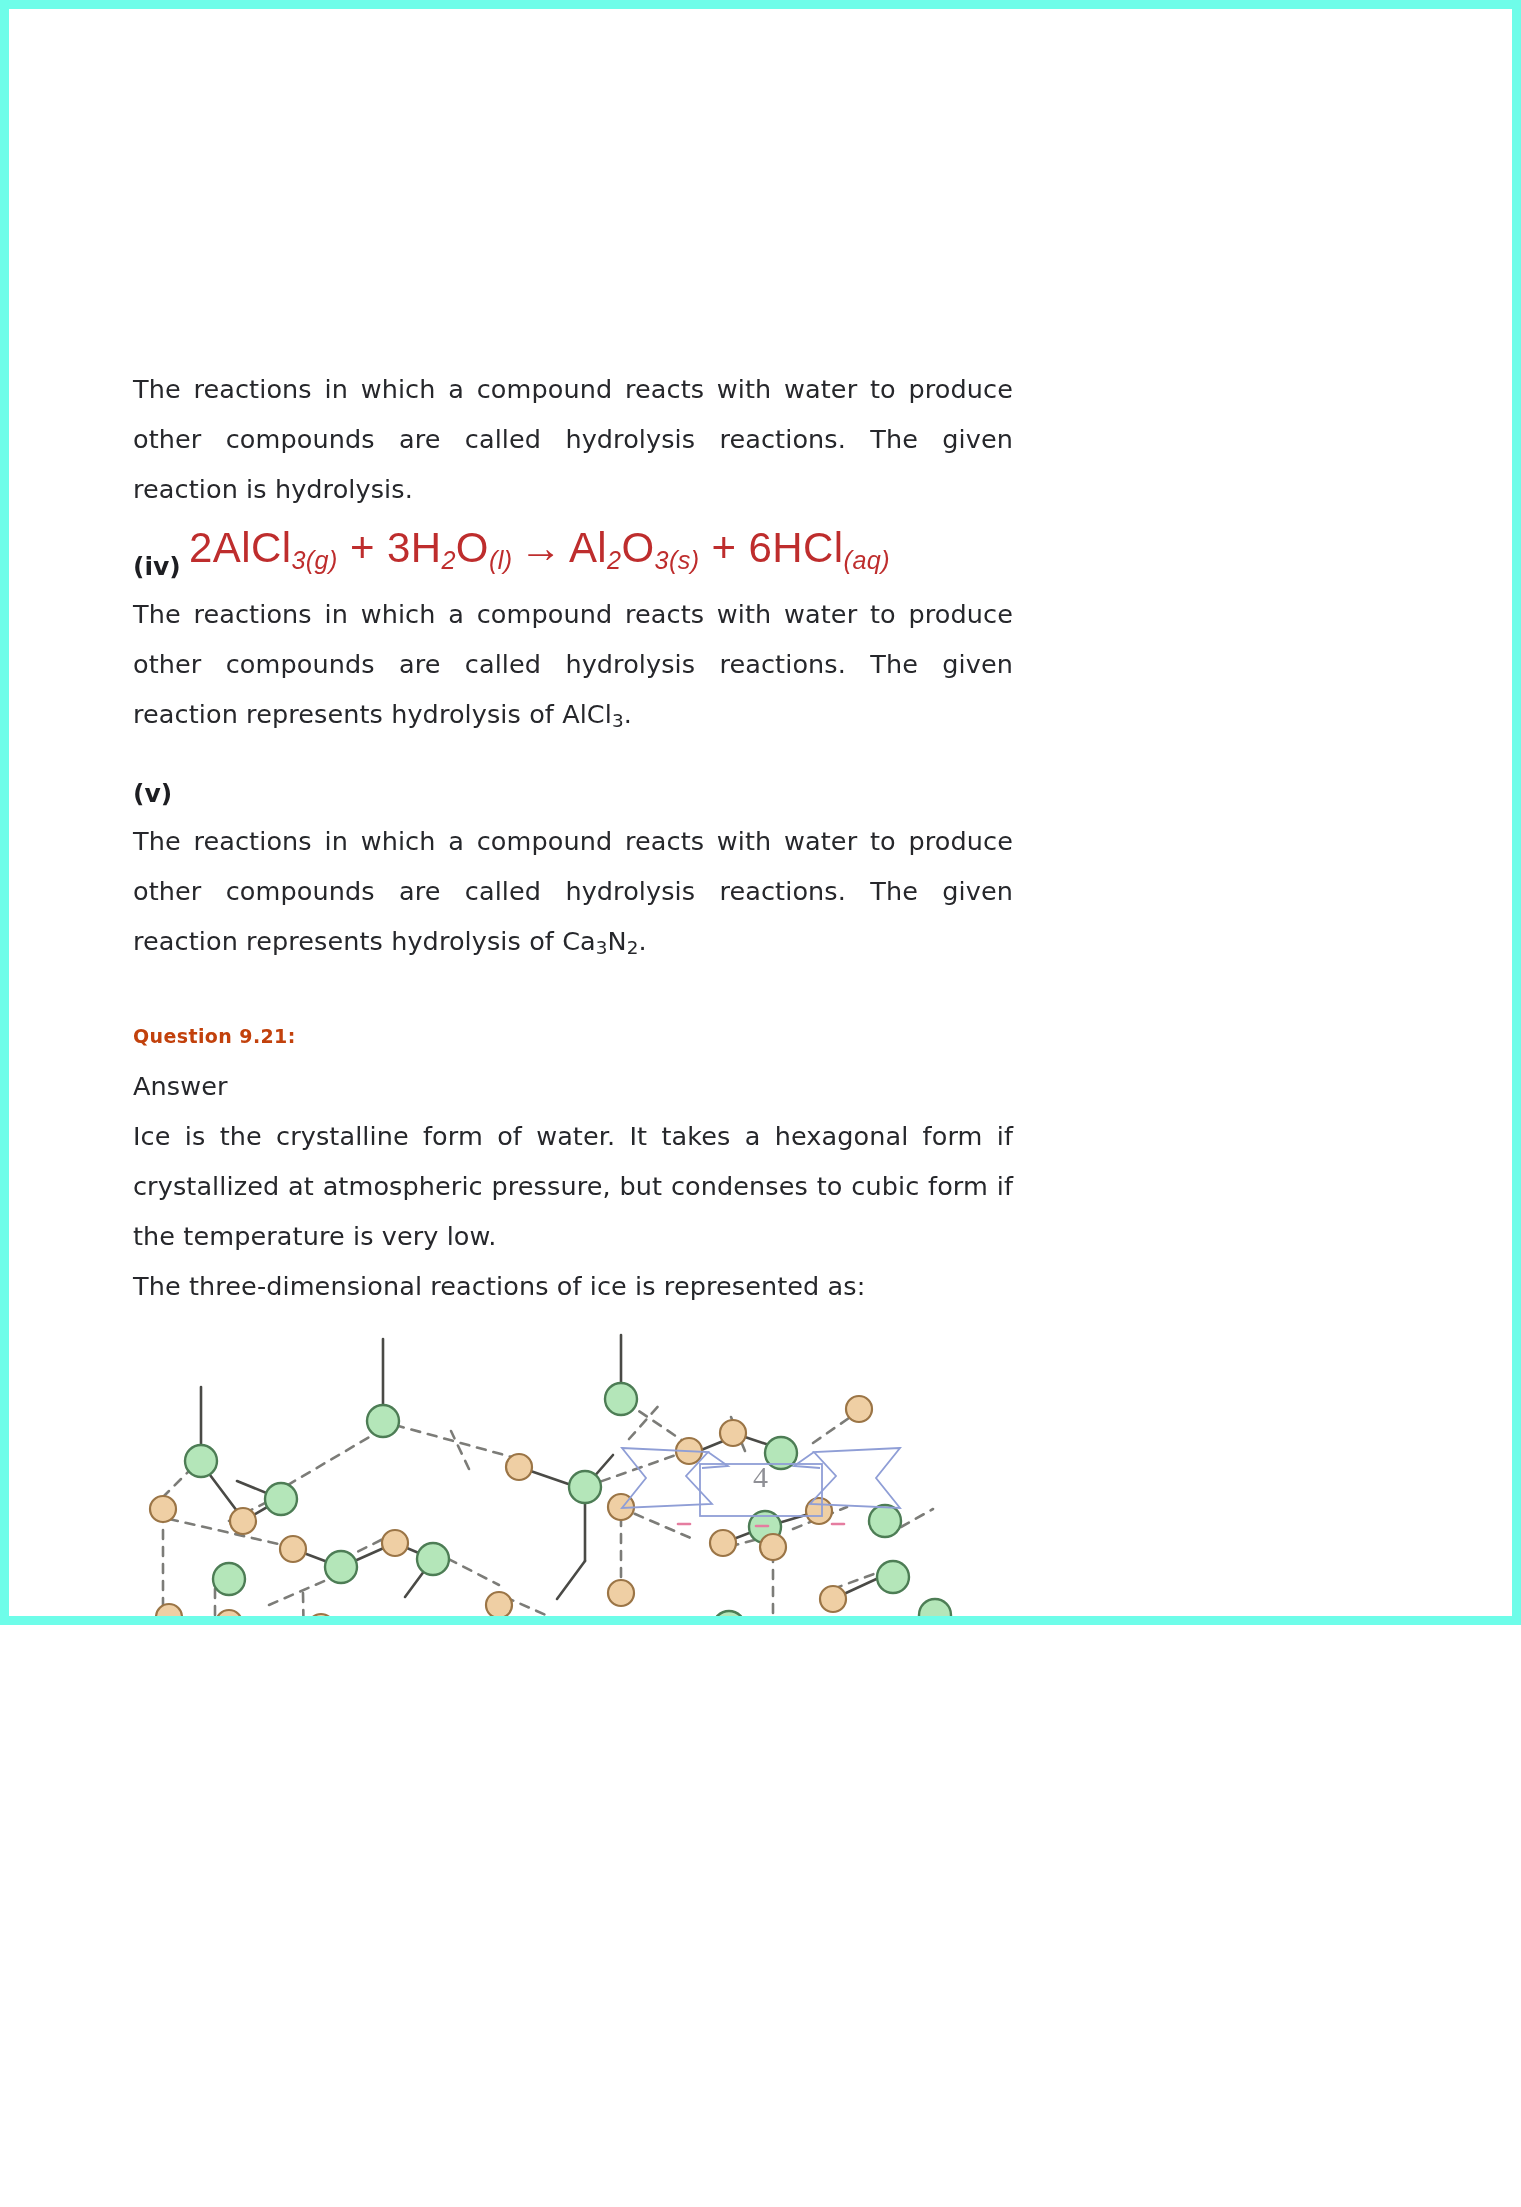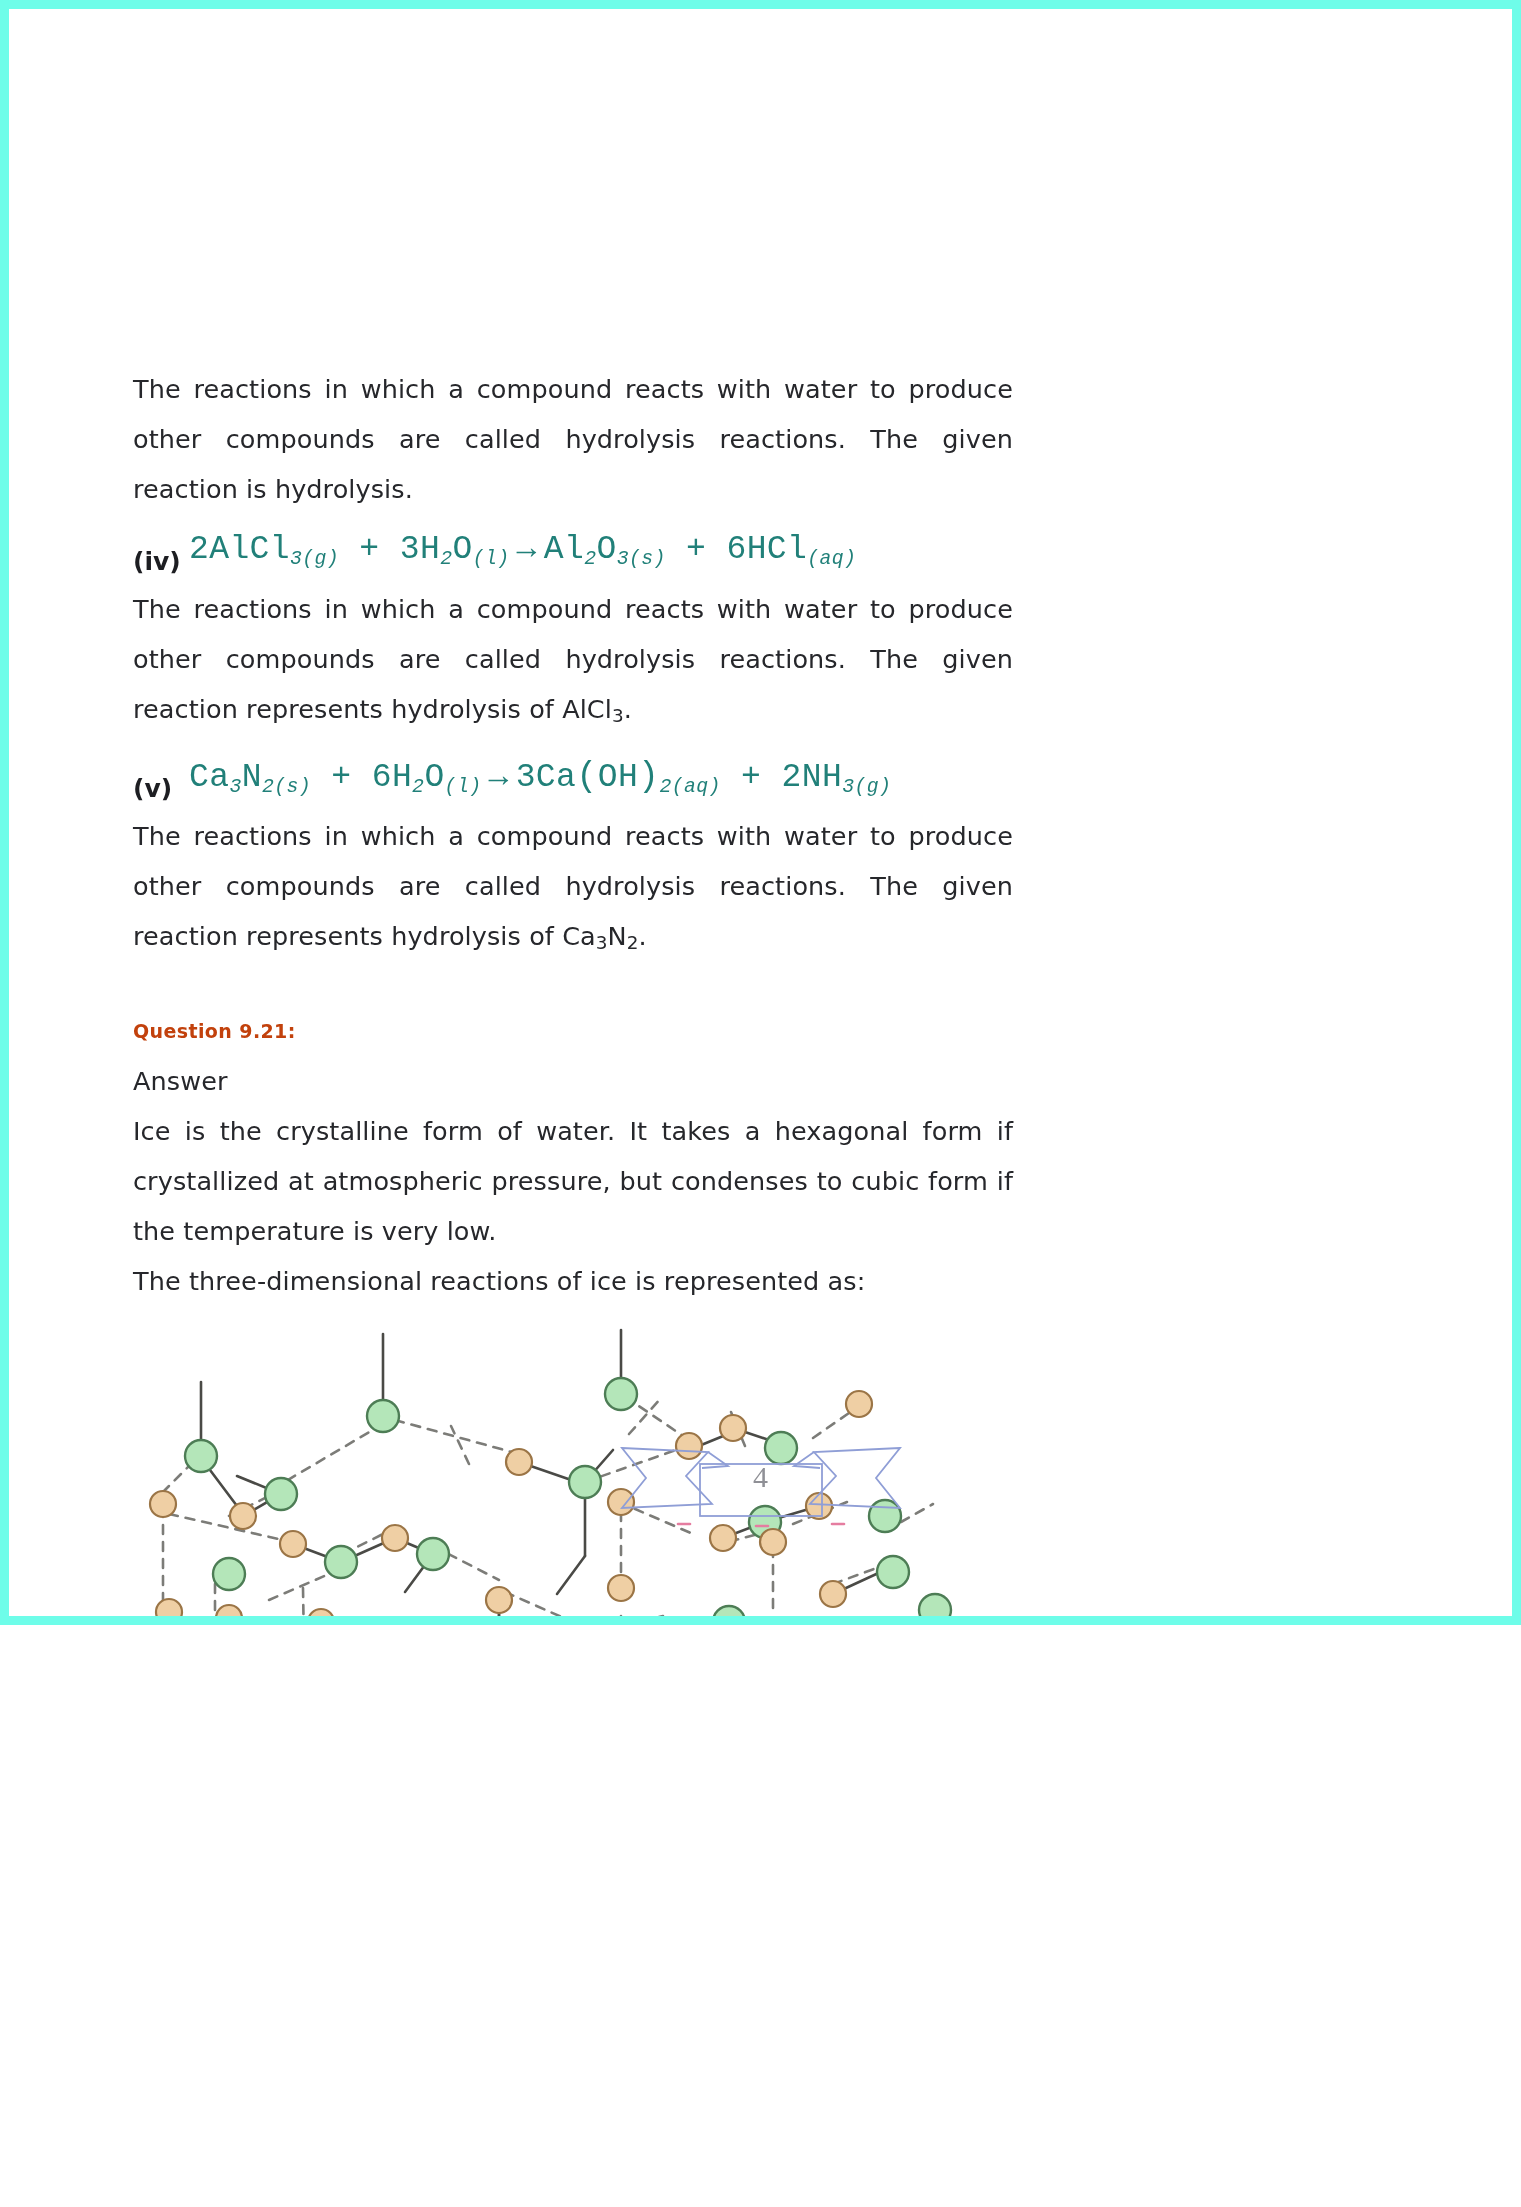--- a/index.html
+++ b/index.html
@@ -48,23 +48,23 @@
   }
   .eqlabel{
     font-size:25px;
     font-weight:bold;
     color:#1d1e22;
     width:56px;
     flex:0 0 56px;
     padding-bottom:4px;
   }
   .eq{
-    font-family:Liberation Mono, monospace;
-    font-size:33px;
-    color:#0f766e;
+    font-family:Liberation Sans, sans-serif;
+    font-size:42px;
+    color:#b91c1c;
     white-space:nowrap;
     padding-bottom:10px;
     letter-spacing:.4px;
     filter:blur(.25px);
     opacity:.92;
   }
   .eq sub{font-size:.6em;font-style:italic;vertical-align:-.28em;}
   .eq .arrow{padding:0 7px;}
   .eq .paren{font-size:1.06em;}
 
@@ -121,23 +121,20 @@
         <div class="eqlabel">(iv)</div>
         <div class="eq" aria-label="2AlCl3(g) + 3H2O(l) -&gt; Al2O3(s) + 6HCl(aq)">
           2AlCl<sub>3(<i>g</i>)</sub> <span>+</span> 3H<sub>2</sub>O<sub>(<i>l</i>)</sub><span class="arrow">→</span>Al<sub>2</sub>O<sub>3(<i>s</i>)</sub> <span>+</span> 6HCl<sub>(<i>aq</i>)</sub>
         </div>
       </div>
 
       <p class="body"><span>The reactions in which a compound reacts with water to produce other compounds are called hydrolysis reactions. The given reaction represents hydrolysis of AlCl</span><sub class="sm">3</sub><span>.</span></p>
 
       <div class="eqrow">
         <div class="eqlabel">(v)</div>
-        <div class="eq" aria-label="Ca3N2(s) + 6H2O(l) -&gt; 3Ca(OH)2(aq) + 2NH3(g)">
-          Ca<sub>3</sub>N<sub>2(<i>s</i>)</sub> <span>+</span> 6H<sub>2</sub>O<sub>(<i>l</i>)</sub><span class="arrow">→</span>3Ca<span class="paren">(</span>OH<span class="paren">)</span><sub>2(<i>aq</i>)</sub> <span>+</span> 2NH<sub>3(<i>g</i>)</sub>
-        </div>
       </div>
 
       <p class="body"><span>The reactions in which a compound reacts with water to produce other compounds are called hydrolysis reactions. The given reaction represents hydrolysis of Ca</span><sub class="sm">3</sub><span>N</span><sub class="sm">2</sub><span>.</span></p>
 
       <div class="gap-m"></div>
 
       <div class="qhead">Question 9.21:</div>
 
 
       <div class="body nojust">Answer</div>

